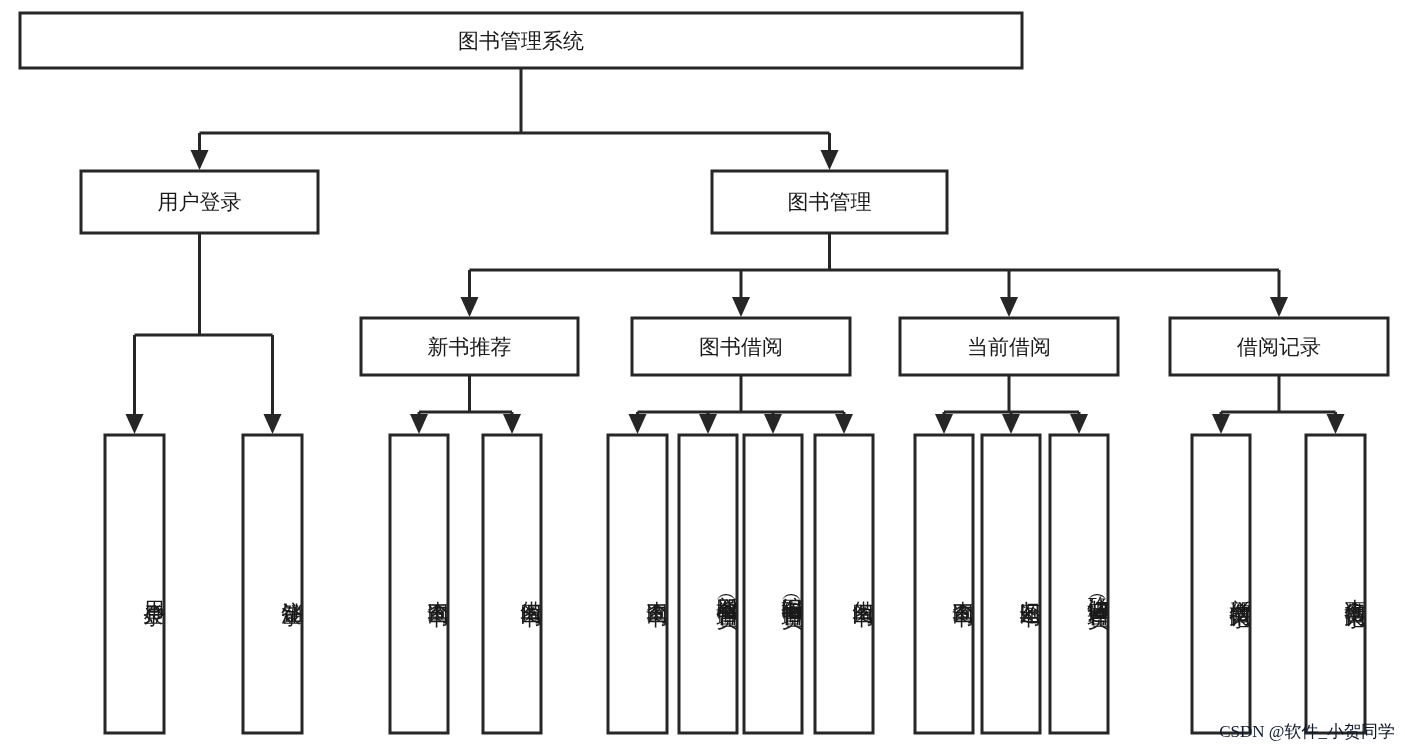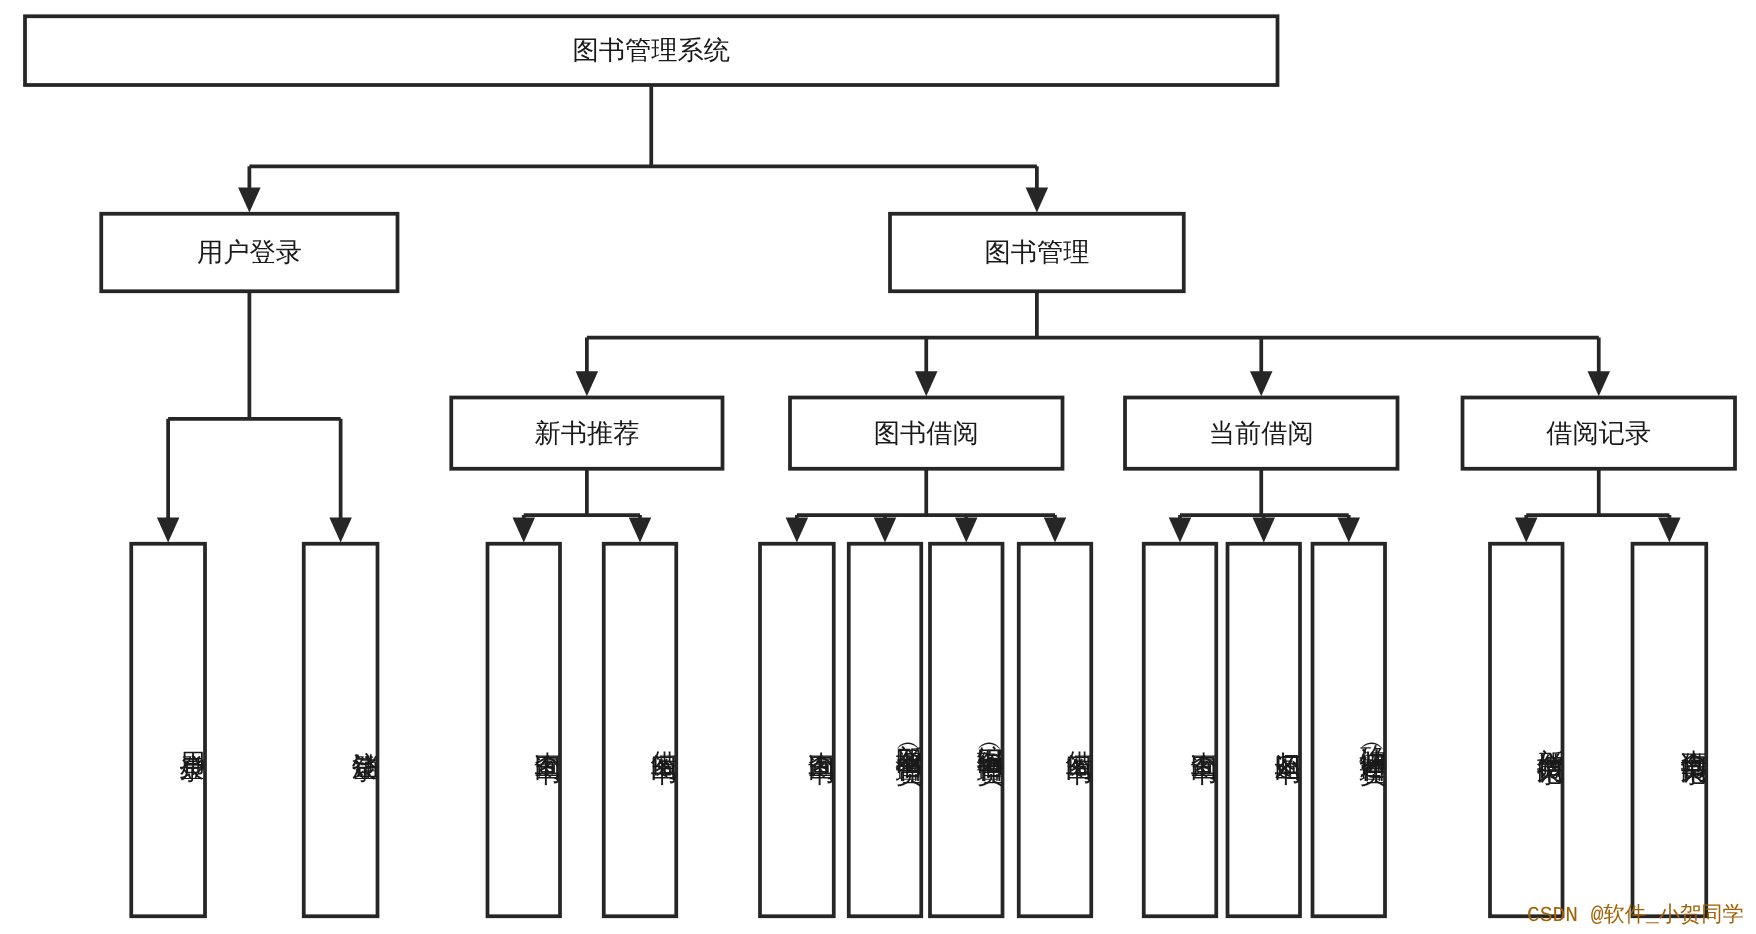--- a/index.html
+++ b/index.html
@@ -58,23 +58,23 @@
     line-height: 1.0;
     color: #1a1a1a;
     letter-spacing: 2px;
     white-space: nowrap;
     pointer-events: none;
   }
   .watermark {
     position: absolute;
     right: 10px;
     bottom: 4px;
-    font-family: Liberation Mono, monospace;
+    font-family: Liberation Serif, serif;
     font-size: 17px;
-    color: #a16207;
+    color: #0f172a;
     white-space: nowrap;
   }
 </style>
 </head>
 <body>
 
 <div id="diagram-root">
 
   <svg id="flow" viewBox="0 0 1405 747">
     <g id="connectors">

